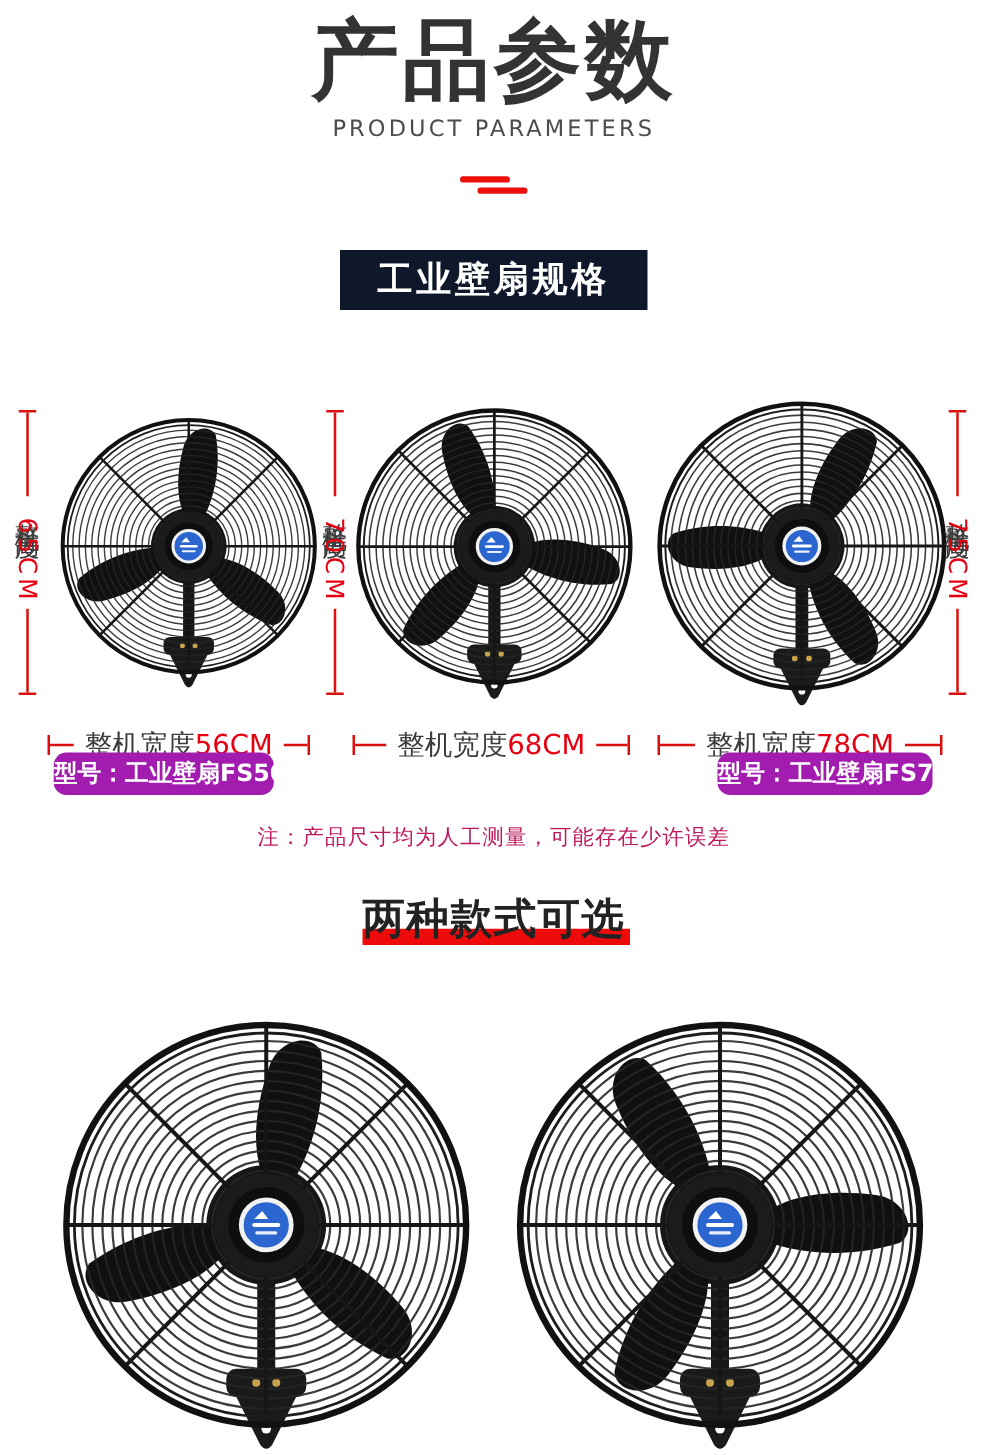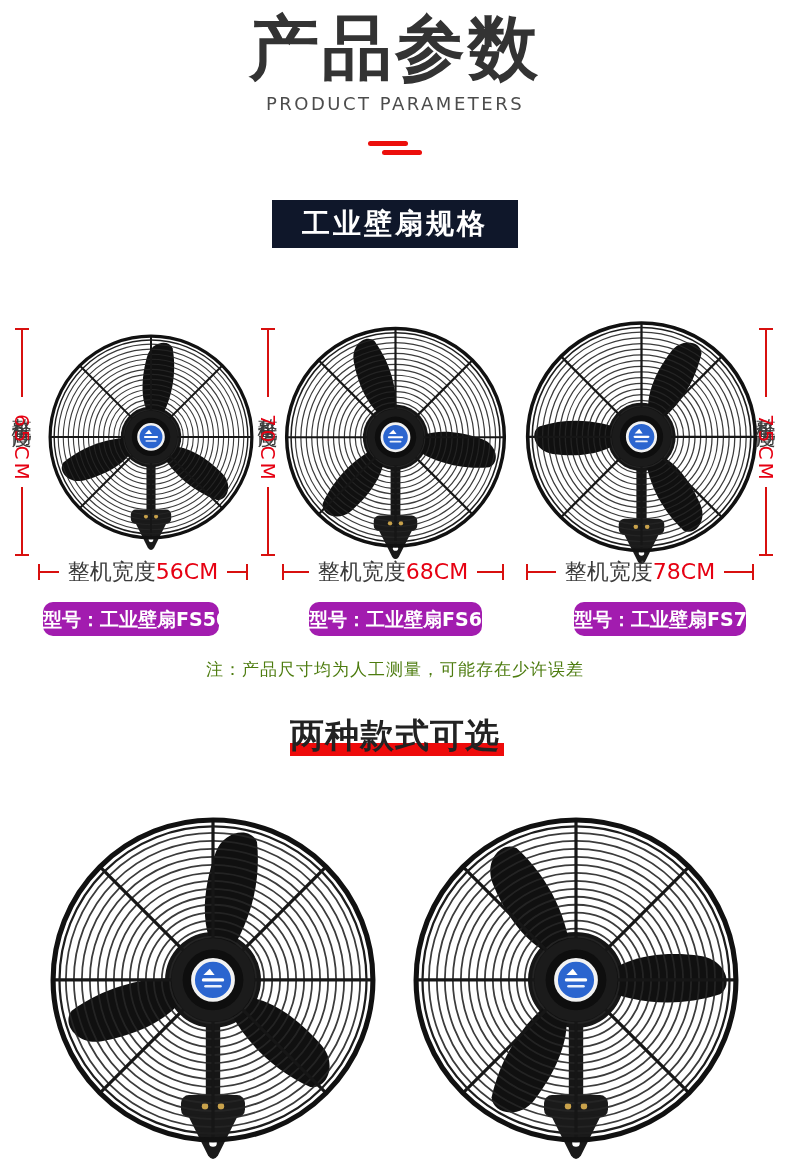--- a/index.html
+++ b/index.html
@@ -43,39 +43,39 @@
   .vline { width:2px; flex:1 1 auto; min-height:8px; background:#d8100f; }
   .vm-text {
     writing-mode:vertical-rl; text-orientation:mixed;
     font-size:20px; letter-spacing:3px; line-height:28px;
     padding:5px 0; white-space:nowrap; font-weight:500;
   }
   .lbl-dark { color:#3c3c3c; }
   .lbl-red  { color:#e60012; }
 
   
-  .wmeasure { display:flex; align-items:center; top:558px; height:28px;text-align:center; }
+  .wmeasure { display:flex; align-items:center; top:582px; height:28px;text-align:center; }
   .wcap  { width:2px; height:16px; background:#d8100f; flex:0 0 auto; }
   .wline { height:2px; flex:1 1 auto; min-width:10px; background:#d8100f; }
   .wm-text { font-size:22px; font-weight:500; margin:0 9px; white-space:nowrap; }
 
   
   .model-badge {
     top:602px; height:34px; line-height:34px;
     background:#a21caf; color:#fff; border-radius:10px;
     font-size:19px; font-weight:600; text-align:center; white-space:nowrap;
   }
   .mb-1 { left:43px;  width:176px; }
   .mb-2 { left:309px; width:173px; }
   .mb-3 { left:574px; width:172px; }
 
   
   .note-text {
     top:658px; left:0; width:790px; text-align:center;
-    font-size:17px; color:#4d7c0f; letter-spacing:1px;
+    font-size:17px; color:#be185d; letter-spacing:1px;
   }
 
   
   .style-title-wrap { top:714px; left:0; width:790px; text-align:center; }
   .style-title {
     position:relative; display:inline-block;
     font-size:34px; font-weight:800; color:#222; line-height:42px; letter-spacing:1px;
   }
   .style-title .bar {
     position:absolute; left:0px; right:-4px; bottom:0px; height:13px;
@@ -194,21 +194,20 @@
     <div class="vline"></div>
     <div class="vcap"></div>
   </div>
   <div class="abs wmeasure" style="left:282px; width:222px">
     <div class="wcap"></div>
     <div class="wline"></div>
     <div class="wm-text"><span class="lbl-dark">整机宽度</span><span class="lbl-red">68CM</span></div>
     <div class="wline"></div>
     <div class="wcap"></div>
   </div>
-  <div class="abs model-badge mb-2">型号：工业壁扇FS65</div>
 
   <svg class="fan" style="left:522px; top:317px; width:239px; height:259px" viewBox="-105 -105 210 227">
     <g transform="rotate(30)">
         <use href="#blades"></use>
       </g>
     <use href="#mount"></use>
     <use href="#cage"></use>
     <use href="#hub"></use>
   </svg>
   <div class="abs vmeasure" style="left:752px">

